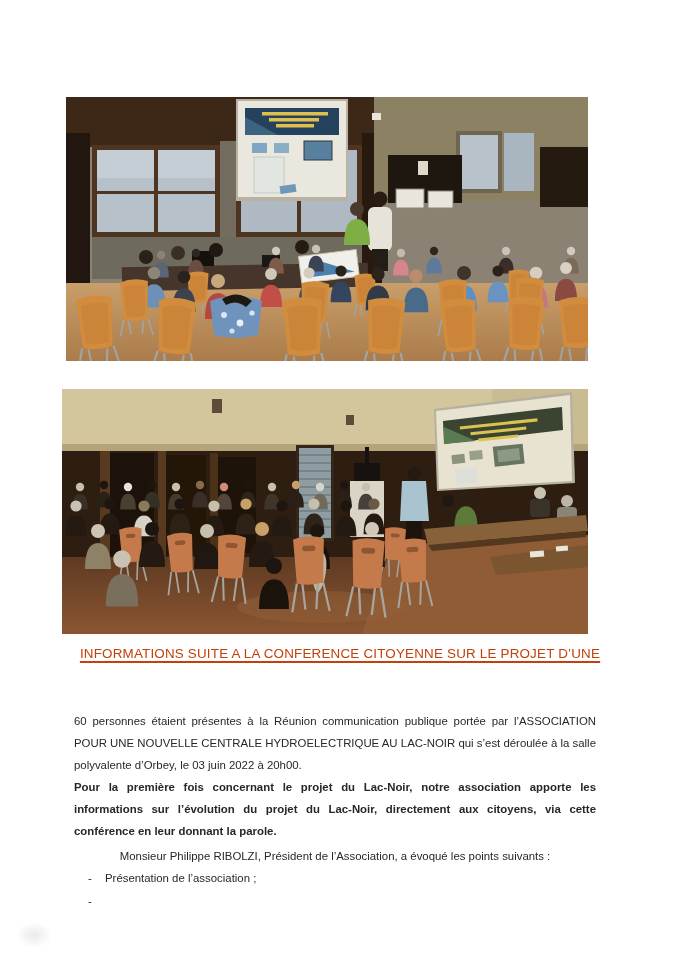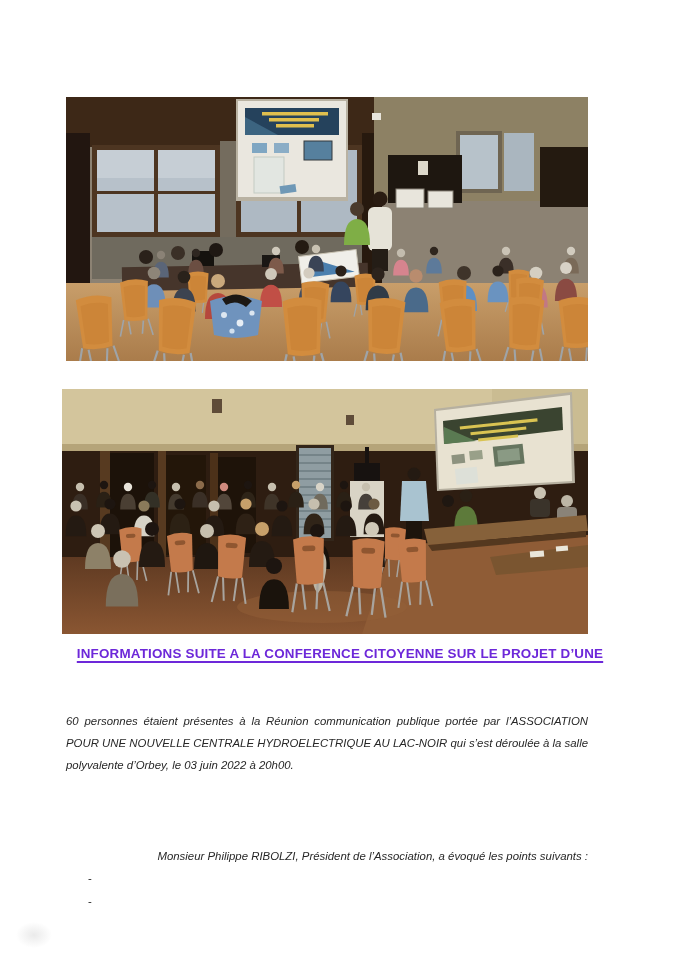--- a/index.html
+++ b/index.html
@@ -7,33 +7,33 @@
     position:relative;width:680px;height:954px;background:#ffffff;
     font-family:"Liberation Sans","DejaVu Sans",sans-serif;overflow:hidden;
   }
   figure{margin:0;}
   .photo{position:absolute;overflow:hidden;background:#7a6a55;}
   .photo svg{display:block;width:100%;height:100%;}
   .photo1{left:66px;top:97px;width:522px;height:264px;}
   .photo2{left:62px;top:389px;width:526px;height:245px;}
   .heading{
     position:absolute;left:40px;top:642px;width:600px;margin:0;
-    text-align:center;font-size:13.4px;font-weight:bold;line-height:23.6px;
-    color:#6d28d9;letter-spacing:0.2px;
+    text-align:center;font-size:13.4px;font-weight:normal;line-height:23.6px;
+    color:#c2410c;letter-spacing:0.2px;
   }
   .heading .hline{
     text-decoration:underline;text-decoration-thickness:1.6px;text-underline-offset:3px;
   }
   .para{
-    position:absolute;left:66px;width:522px;margin:0;
-    font-size:11.4px;line-height:21.8px;color:#272727;text-align:justify;font-style:italic;
+    position:absolute;left:74px;width:522px;margin:0;
+    font-size:11.4px;line-height:21.8px;color:#272727;text-align:justify;
   }
   .p1{top:711px;}
   .p2{top:777px;font-weight:bold;}
-  .p3{top:846px;text-align:right;}
+  .p3{top:846px;text-align:center;}
   .bullets{position:absolute;left:88px;top:867px;font-size:11.4px;line-height:22.6px;color:#272727;}
   .bullet{display:flex;}
   .bullet .marker{width:17px;}
   .smudge{
     position:absolute;left:16px;top:922px;width:36px;height:26px;border-radius:50%;
     background:radial-gradient(closest-side,rgba(160,160,160,0.22),rgba(160,160,160,0));
   }
 </style>
 </head>
 <body>
@@ -368,25 +368,27 @@
       <use href="#ch2" transform="translate(305,198) scale(1.15) rotate(2)"></use>
       <use href="#ch2" transform="translate(352,192) rotate(-3)"></use>
     </svg>
   </figure>
 
   <h1 class="heading">
     <span class="hline">INFORMATIONS SUITE A LA CONFERENCE CITOYENNE SUR LE PROJET D’UNE</span><br>
   </h1>
 
   <p class="para p1">60 personnes étaient présentes à la Réunion communication publique portée par l’ASSOCIATION POUR UNE NOUVELLE CENTRALE HYDROELECTRIQUE AU LAC-NOIR qui s’est déroulée à la salle polyvalente d’Orbey, le 03 juin 2022 à 20h00.</p>
+  <p class="para p2">Pour la première fois concernant le projet du Lac-Noir, notre association apporte les informations sur l’évolution du projet du Lac-Noir, directement aux citoyens, via cette conférence en leur donnant la parole.</p>
   <p class="para p3">Monsieur Philippe RIBOLZI, Président de l’Association, a évoqué les points suivants :</p>
 
   <div class="bullets">
     <div class="bullet">
       <span class="marker">-</span>
+      <span class="btext">Présentation de l’association ;</span>
     </div>
     <div class="bullet">
       <span class="marker">-</span>
     </div>
   </div>
 
   <div class="smudge"></div>
 </div>
 
 </body></html>

